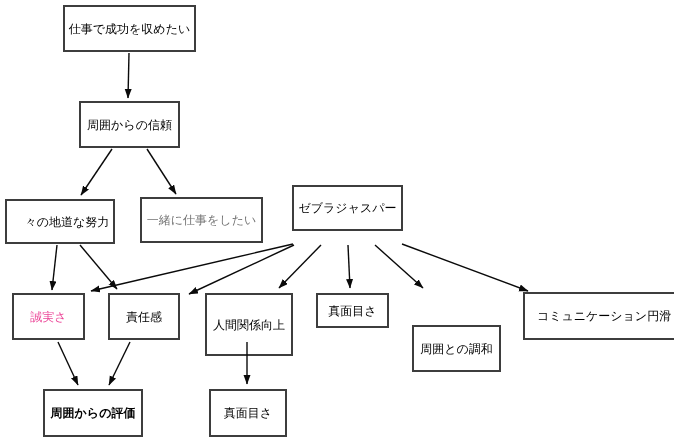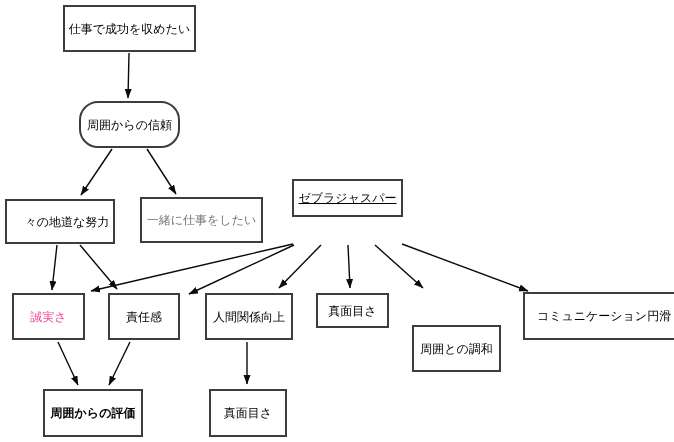--- a/index.html
+++ b/index.html
@@ -43,39 +43,39 @@
   }
 </style>
 </head>
 <body>
 
 <div id="canvas">
   <div id="nodes-layer">
       <div class="node" style="left: 63px; top: 5px; width: 133px; height: 47px; border-color: rgb(61, 61, 61);">
         <span class="node-label" style="color: rgb(0, 0, 0);">仕事で成功を収めたい</span>
       </div>
-      <div class="node" style="left: 79px; top: 101px; width: 101px; height: 47px; border-color: rgb(61, 61, 61); border-radius: 19px;">
+      <div class="node" style="left: 79px; top: 101px; width: 101px; height: 47px; border-color: rgb(61, 61, 61);">
         <span class="node-label" style="color: rgb(0, 0, 0);">周囲からの信頼</span>
       </div>
       <div class="node" style="left: 5px; top: 199px; width: 110px; height: 45px; border-color: rgb(61, 61, 61); padding-left: 14px;">
         <span class="node-label" style="color: rgb(0, 0, 0);">々の地道な努力</span>
       </div>
       <div class="node" style="left: 140px; top: 197px; width: 123px; height: 46px; border-color: rgb(61, 61, 61);">
         <span class="node-label" style="color: #737373;">一緒に仕事をしたい</span>
       </div>
-      <div class="node" style="left: 292px; top: 179px; width: 111px; height: 38px; border-color: rgb(61, 61, 61); text-decoration: underline;">
+      <div class="node" style="left: 292px; top: 185px; width: 111px; height: 46px; border-color: rgb(61, 61, 61);">
         <span class="node-label" style="color: rgb(0, 0, 0);">ゼブラジャスパー</span>
       </div>
       <div class="node" style="left: 12px; top: 293px; width: 73px; height: 47px; border-color: rgb(61, 61, 61);">
         <span class="node-label" style="color: #ec4899;">誠実さ</span>
       </div>
       <div class="node" style="left: 108px; top: 293px; width: 72px; height: 47px; border-color: rgb(61, 61, 61);">
         <span class="node-label" style="color: rgb(0, 0, 0);">責任感</span>
       </div>
-      <div class="node" style="left: 205px; top: 293px; width: 88px; height: 47px; border-color: rgb(61, 61, 61); text-align: right;">
+      <div class="node" style="left: 205px; top: 293px; width: 88px; height: 63px; border-color: rgb(61, 61, 61); text-align: right;">
         <span class="node-label" style="color: rgb(0, 0, 0);">人間関係向上</span>
       </div>
       <div class="node" style="left: 316px; top: 293px; width: 73px; height: 35px; border-color: rgb(61, 61, 61);">
         <span class="node-label" style="color: rgb(0, 0, 0);">真面目さ</span>
       </div>
       <div class="node" style="left: 412px; top: 293px; width: 89px; height: 47px; border-color: rgb(61, 61, 61); margin-top: 32px;">
         <span class="node-label" style="color: rgb(0, 0, 0);">周囲との調和</span>
       </div>
       <div class="node" style="left: 523px; top: 292px; width: 162px; height: 48px; border-color: rgb(61, 61, 61);">
         <span class="node-label" style="color: rgb(0, 0, 0);">コミュニケーション円滑</span>

